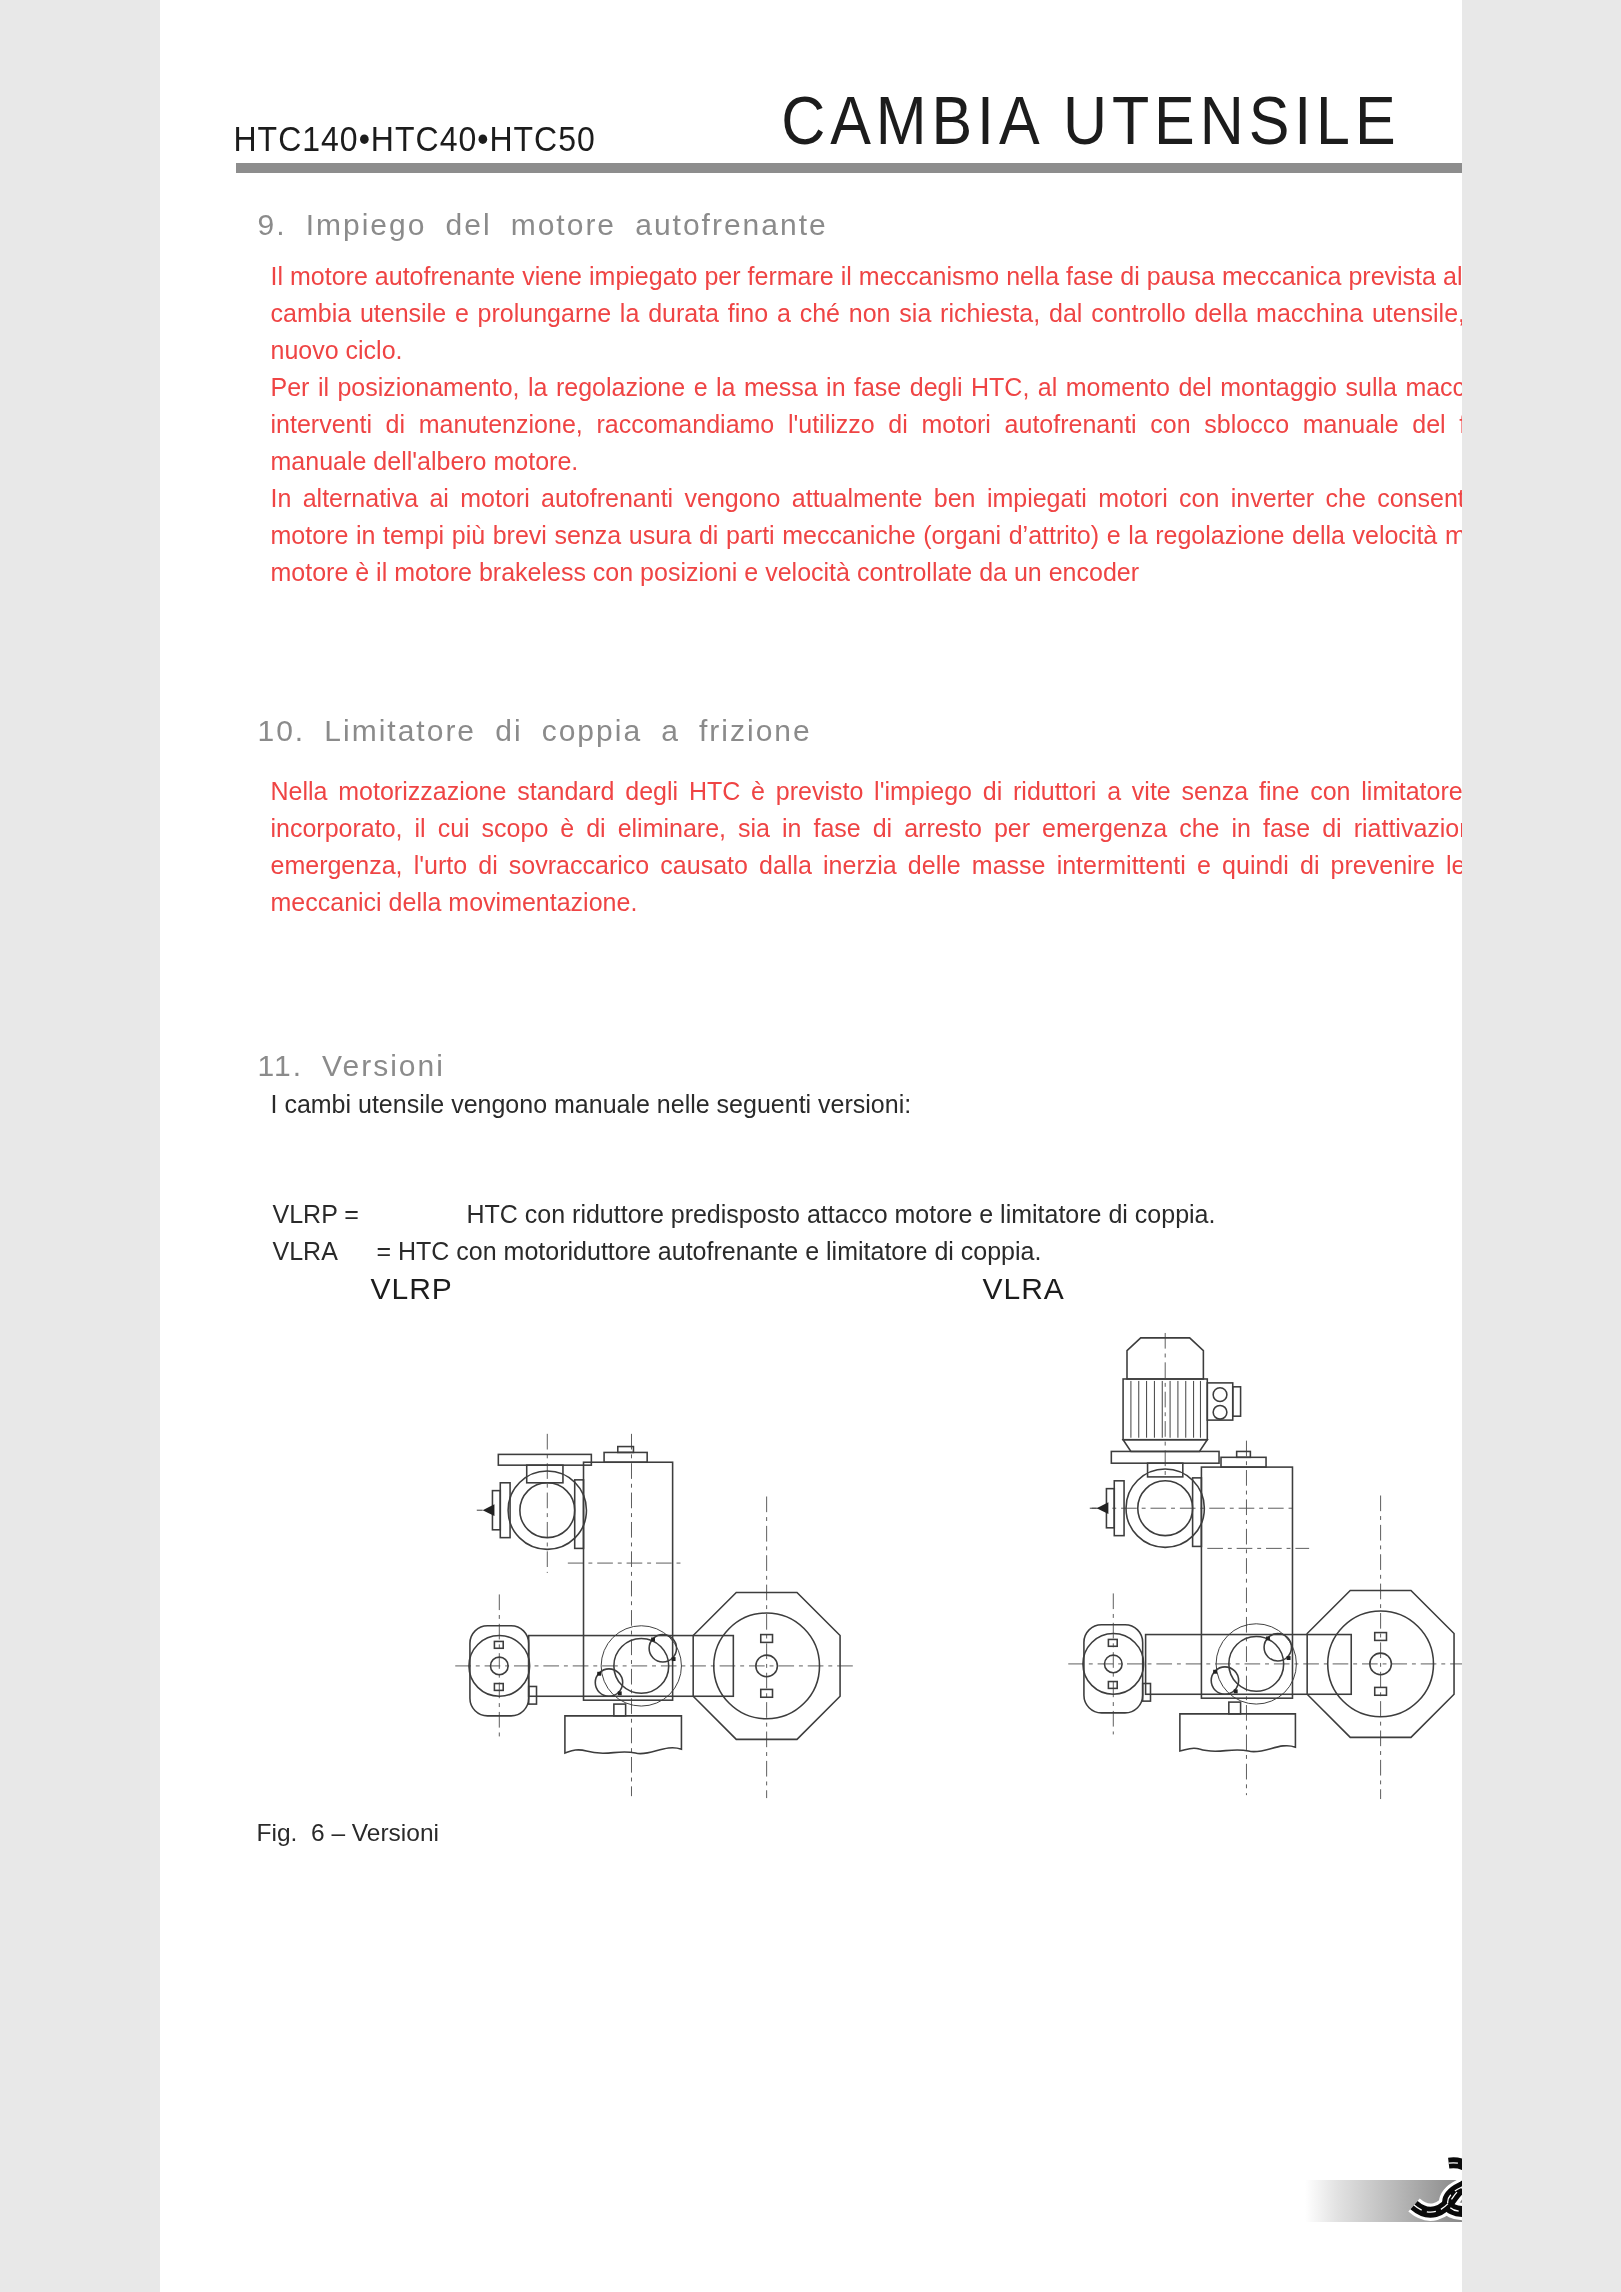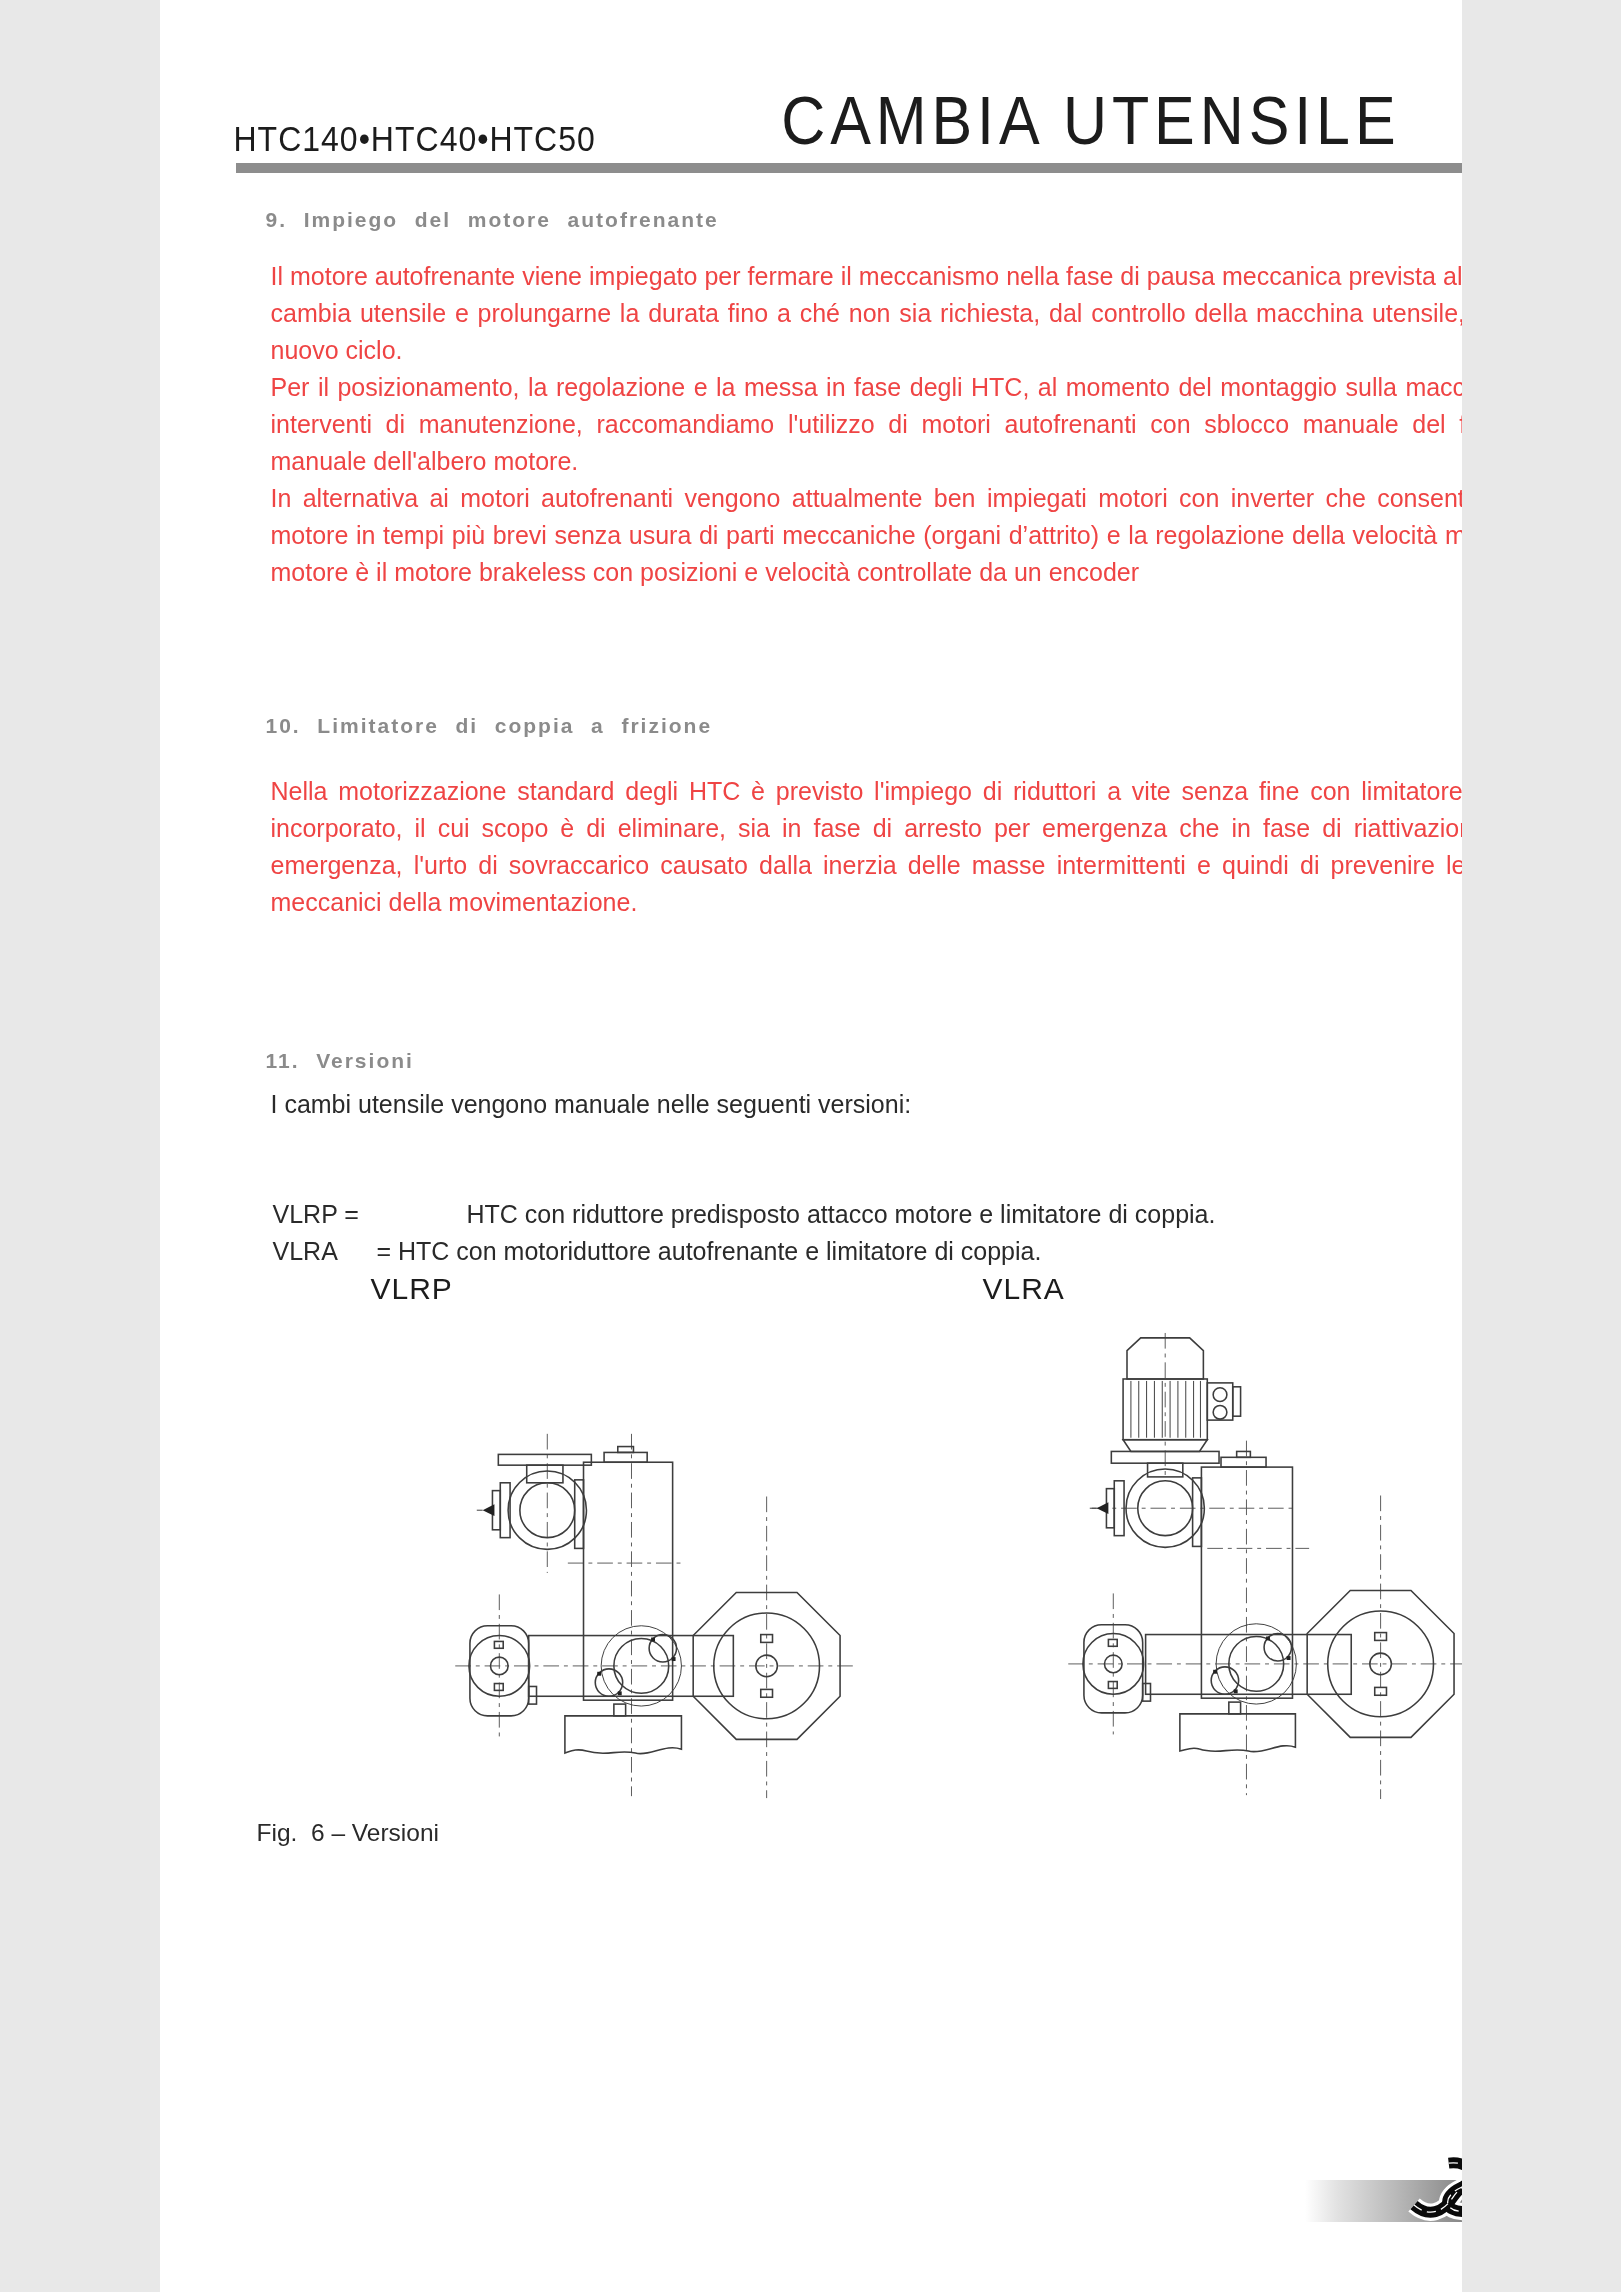--- a/index.html
+++ b/index.html
@@ -24,22 +24,22 @@
     transform:scaleY(1.12);transform-origin:right bottom;
     white-space:nowrap;
   }
   .hdr-rule{
     position:absolute;left:76px;top:163px;width:1488px;height:9.8px;
     background:#8d8d8d;
   }
   
   .sec-heading{
     position:absolute;left:98px;
-    font-size:21px;font-weight:bold;color:#8b8b8b;
-    letter-spacing:2px;word-spacing:8.8px;white-space:nowrap;margin-left:8px;
+    font-size:30px;font-weight:normal;color:#8b8b8b;
+    letter-spacing:2px;word-spacing:8.8px;white-space:nowrap;
   }
   .body-block{
     position:absolute;left:111px;width:1423px;
     font-size:25px;line-height:37px;color:#ef4444;
     text-align:justify;
   }
   .body-block p{margin:0;}
   .intro-line{
     position:absolute;left:111px;font-size:25px;color:#2a2a2a;white-space:nowrap;
   }

